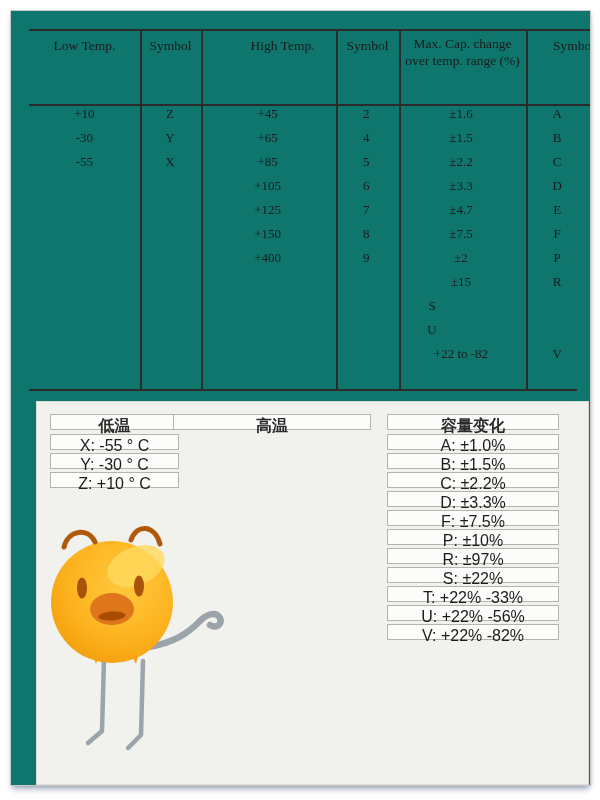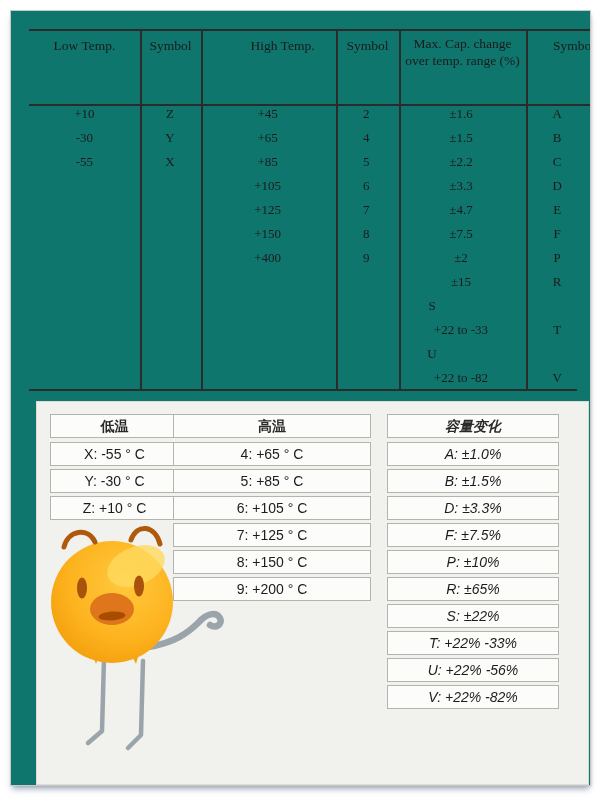--- a/index.html
+++ b/index.html
@@ -27,24 +27,24 @@
   .tc{display:block;text-align:center;font-size:13px;}
   .tc.c1{width:111px}.tc.c2{width:61px}.tc.c3{width:135px}
   .tc.c4{width:63px}.tc.c5{width:127px}.tc.c6{width:66px}
   
   .panel{position:absolute;left:25px;top:390px;width:553px;height:384px;
          background:#f1f1ee;border:1px solid #dddcd4;box-sizing:border-box;
          font-family:"Liberation Sans",sans-serif;}
   .bcol{position:absolute;top:12px;}
   .bcol.low{left:13px;width:129px;}
   .bcol.high{left:136px;width:198px;}
-  .bcol.cap{left:350px;width:172px;font-style:italic;}
-  .bcell,.bhead{box-sizing:border-box;height:24px;line-height:22px;margin-bottom:3px;
+  .bcol.cap{left:350px;width:172px;}
+  .bcell,.bhead{box-sizing:border-box;height:16px;line-height:22px;margin-bottom:3px;
          background:#fcfcfa;border:1px solid #b4b4ac;text-align:center;
-         font-size:14px;color:#1c1c1c;}
+         font-size:16px;color:#1c1c1c;}
   .bhead{font-weight:bold;margin-bottom:4px;color:#2a2a2a;}
   
   .mascot{position:absolute;left:25px;top:510px;width:210px;height:240px;}
 </style>
 </head>
 <body>
 
 <div class="page">
   <div class="sheet">
 
@@ -140,28 +140,20 @@
           </div>
 
           <div class="trow">
             <span class="tc c1"></span>
             <span class="tc c2"></span>
             <span class="tc c3"></span>
             <span class="tc c4"></span>
             <span class="tc c6">S</span>
           </div>
 
-          <div class="trow">
-            <span class="tc c1"></span>
-            <span class="tc c2"></span>
-            <span class="tc c3"></span>
-            <span class="tc c4"></span>
-            <span class="tc c5">+22 to -33</span>
-            <span class="tc c6">T</span>
-          </div>
 
           <div class="trow">
             <span class="tc c1"></span>
             <span class="tc c2"></span>
             <span class="tc c3"></span>
             <span class="tc c4"></span>
             <span class="tc c6">U</span>
           </div>
 
           <div class="trow">
@@ -182,52 +174,39 @@
 
             <div class="bcell">X: -55 ° C</div>
 
             <div class="bcell">Y: -30 ° C</div>
 
             <div class="bcell">Z: +10 ° C</div>
           </div>
       </div>
       <div class="bcol high">
         <div class="bhead">高温</div>
-        <div>
-
-            <div class="bcell">4: +65 ° C</div>
-
-            <div class="bcell">5: +85 ° C</div>
-
-            <div class="bcell">6: +105 ° C</div>
-
-            <div class="bcell">7: +125 ° C</div>
-
-            <div class="bcell">8: +150 ° C</div>
-
-            <div class="bcell">9: +200 ° C</div>
-          </div>
       </div>
       <div class="bcol cap">
         <div class="bhead">容量变化</div>
         <div>
 
             <div class="bcell">A: ±1.0%</div>
 
             <div class="bcell">B: ±1.5%</div>
 
+            <div class="bcell">C: ±2.2%</div>
 
             <div class="bcell">D: ±3.3%</div>
 
 
             <div class="bcell">F: ±7.5%</div>
 
             <div class="bcell">P: ±10%</div>
 
-            <div class="bcell">R: ±65%</div>
+            <div class="bcell">R: ±97%</div>
 
             <div class="bcell">S: ±22%</div>
 
             <div class="bcell">T: +22% -33%</div>
 
             <div class="bcell">U: +22% -56%</div>
 
             <div class="bcell">V: +22% -82%</div>
           </div>
       </div>

